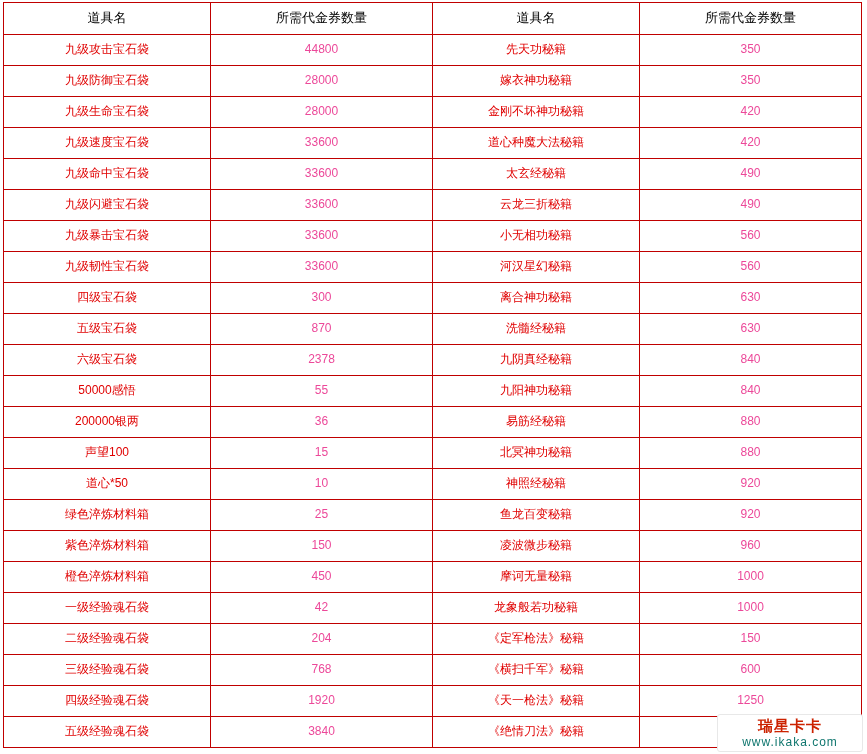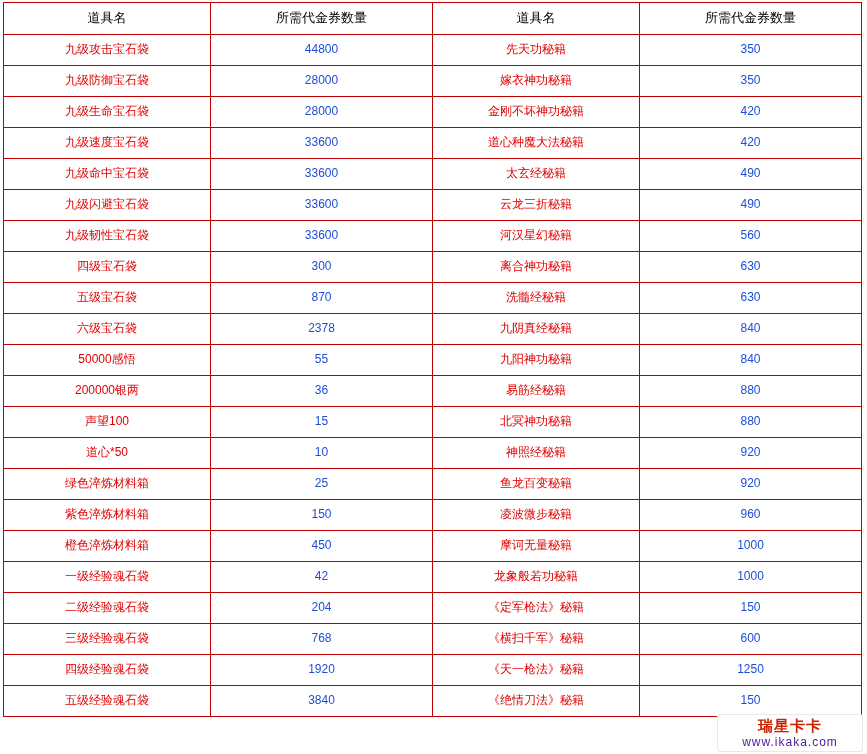--- a/index.html
+++ b/index.html
@@ -36,21 +36,21 @@
     font-size: 13px;
     height: 31px;
   }
   col.c-name { width: 207px; }
   col.c-num  { width: 222px; }
   td.item-name {
     color: #e00000;
     font-weight: normal;
   }
   td.item-num {
-    color: #1d4ed8;
+    color: #ec4899;
   }
   .watermark {
     position: absolute;
     right: 4px;
     bottom: 2px;
     width: 146px;
     height: 38px;
     background: #ffffff;
     border: 1px solid #e8e8e8;
     border-radius: 3px;
@@ -62,21 +62,21 @@
     box-sizing: border-box;
   }
   .watermark .wm-title {
     font-size: 15px;
     font-weight: bold;
     color: #cc2200;
     letter-spacing: 1px;
   }
   .watermark .wm-sub {
     font-size: 12px;
-    color: #4c1d95;
+    color: #0f766e;
     margin-top: 3px;
     letter-spacing: 1px;
   }
 </style>
 </head>
 <body>
 
 <table class="price-table">
   <colgroup>
     <col class="c-name">
@@ -123,20 +123,26 @@
         <td class="item-name">太玄经秘籍</td>
         <td class="item-num">490</td>
       </tr>
       <tr>
         <td class="item-name">九级闪避宝石袋</td>
         <td class="item-num">33600</td>
         <td class="item-name">云龙三折秘籍</td>
         <td class="item-num">490</td>
       </tr>
       <tr>
+        <td class="item-name">九级暴击宝石袋</td>
+        <td class="item-num">33600</td>
+        <td class="item-name">小无相功秘籍</td>
+        <td class="item-num">560</td>
+      </tr>
+      <tr>
         <td class="item-name">九级韧性宝石袋</td>
         <td class="item-num">33600</td>
         <td class="item-name">河汉星幻秘籍</td>
         <td class="item-num">560</td>
       </tr>
       <tr>
         <td class="item-name">四级宝石袋</td>
         <td class="item-num">300</td>
         <td class="item-name">离合神功秘籍</td>
         <td class="item-num">630</td>

